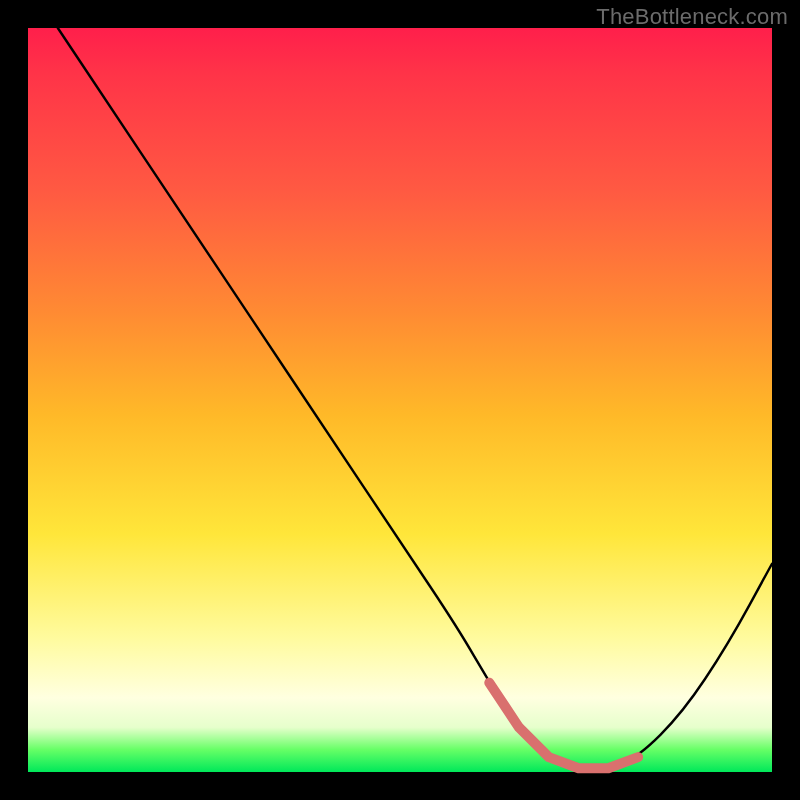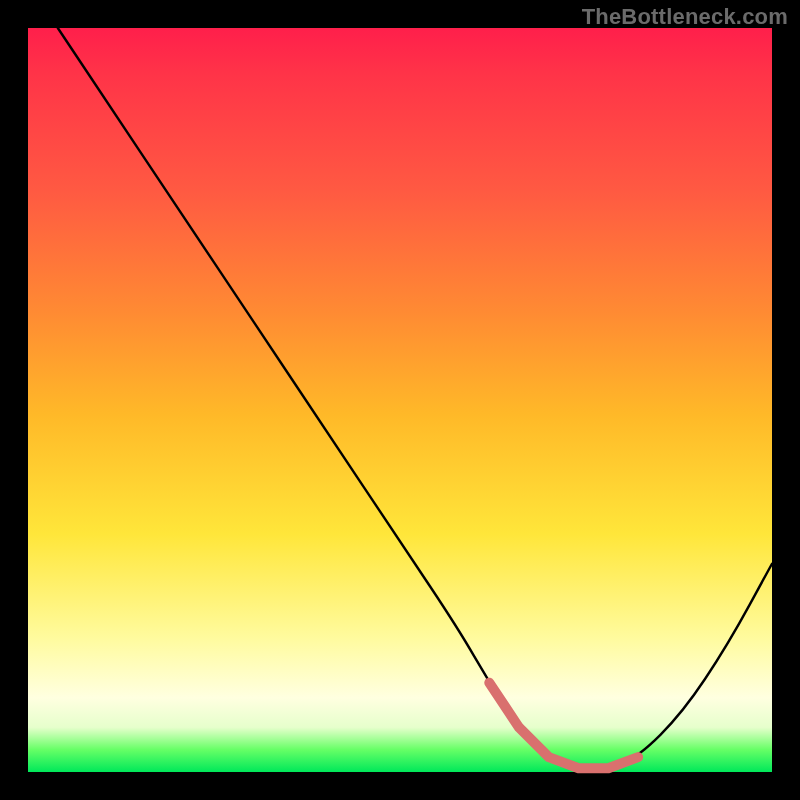--- a/index.html
+++ b/index.html
@@ -39,21 +39,21 @@
       #66ff66 97%,
       #00e85a 100%);
   }
   .watermark {
     position: absolute;
     top: 4px;
     right: 12px;
     color: #6b6b6b;
     font-size: 22px;
     letter-spacing: 0.2px;
-    font-weight: 700;
+    font-weight: 400;
   }
   svg.curve {
     position: absolute;
     top: 0;
     left: 0;
     width: 744px;
     height: 744px;
     overflow: visible;
   }
 </style>

